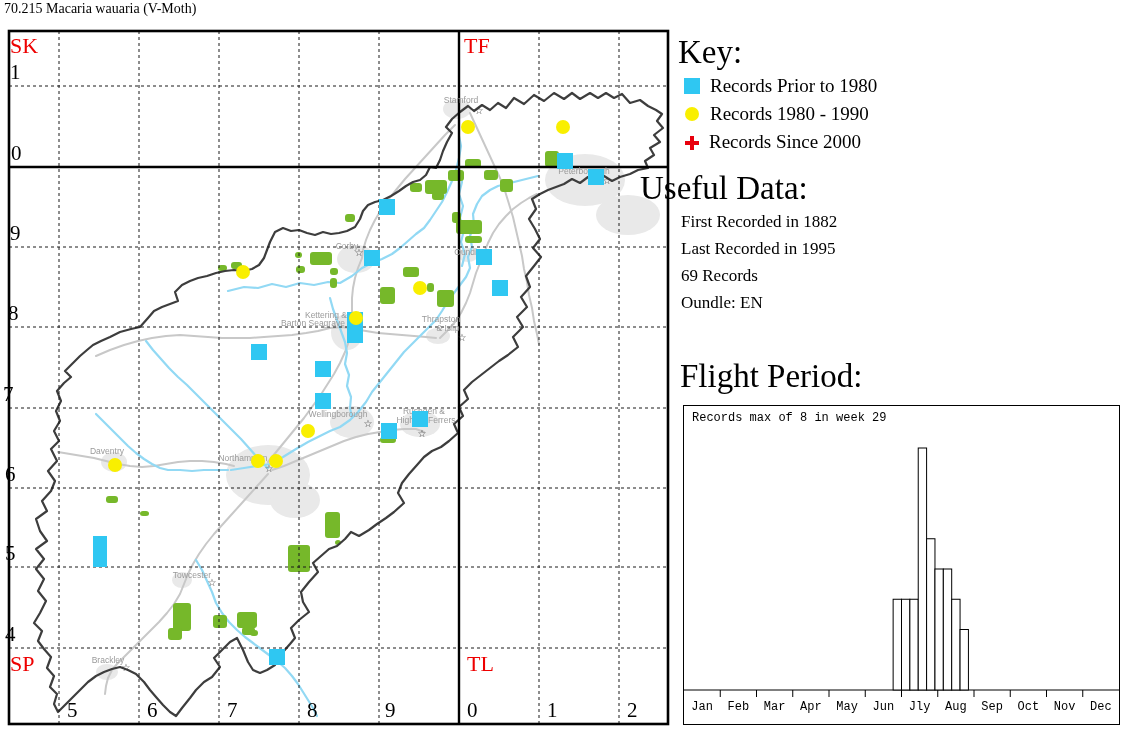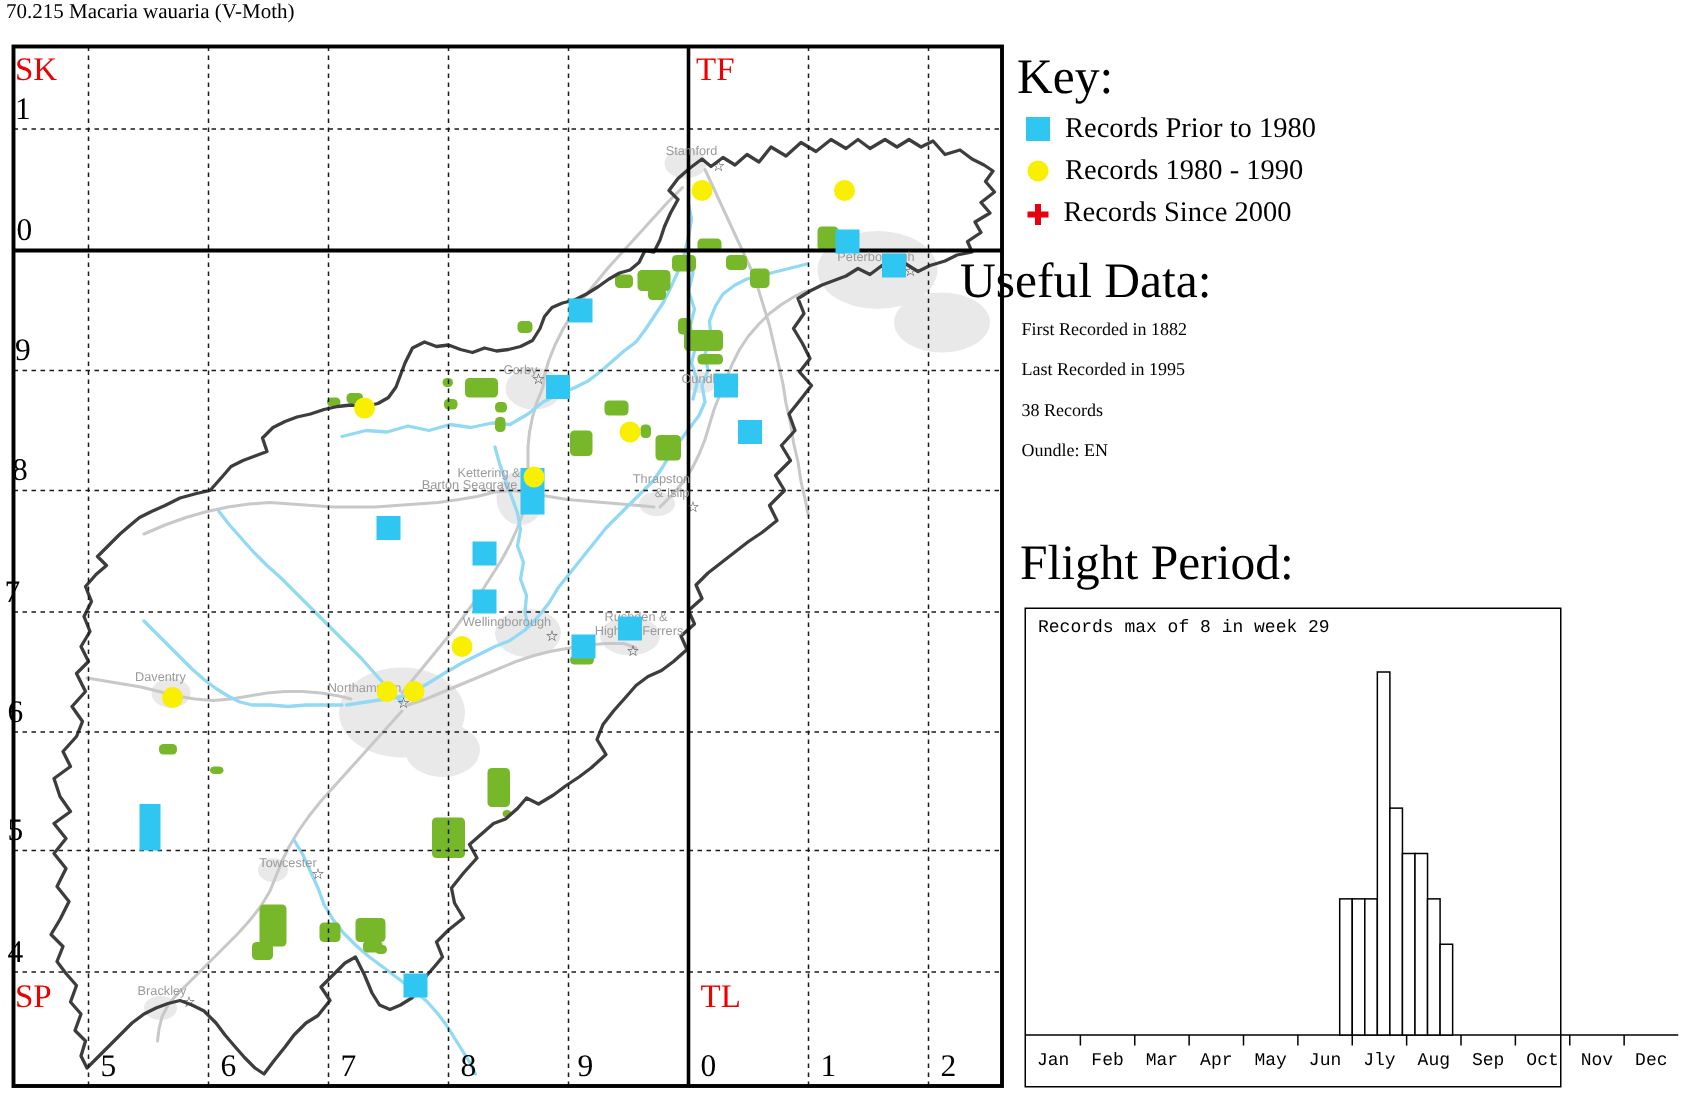--- a/index.html
+++ b/index.html
@@ -11,23 +11,23 @@
   .panel-heading{font-size:33px;line-height:1;}
   #key-heading{left:678px;top:36px;}
   .key-row{left:684px;height:20px;display:flex;align-items:center;gap:10px;}
   .key-label{font-size:19px;white-space:nowrap;}
   .swatch-square{width:16px;height:16px;}
   .swatch-circle{width:14px;height:14px;border-radius:50%;margin:0 1px;}
   .swatch-plus{width:15px;height:15px;position:relative;}
   .swatch-plus::before{content:"";position:absolute;left:6px;top:1px;width:4px;height:14px;}
   .swatch-plus::after{content:"";position:absolute;left:1px;top:6px;width:14px;height:4px;}
   #useful-heading{left:640px;top:172px;}
-  .useful-line{left:681px;font-size:12px;white-space:nowrap;}
+  .useful-line{left:681px;font-size:17px;white-space:nowrap;}
   #flight-heading{left:680px;top:360px;text-align:center;}
-  #flight-box{left:683px;top:405px;width:358px;height:320px;border:1px solid #000;box-sizing:border-box;}
+  #flight-box{left:683px;top:405px;width:437px;height:320px;border:1px solid #000;box-sizing:border-box;}
   #flight-note{left:8px;top:5px;font-family:"Liberation Mono","DejaVu Sans Mono",monospace;font-size:12px;white-space:nowrap;}
   #flight-chart{left:0;top:0;}
 </style>
 <style>.swatch-plus::before,.swatch-plus::after{background:#E8000D;}</style></head>
 <body>
 
 <div id="page-title" class="abs">70.215 Macaria wauaria (V-Moth)</div>
 
 <svg id="map-svg" class="abs" width="672" height="730" viewBox="0 0 672 730">
   <g id="map-urban">
@@ -209,21 +209,21 @@
   <span class="key-label">Records 1980 - 1990</span>
 </div>
 <div class="abs key-row" style="top:132px;">
   <span class="swatch-plus" id="sw-plus"></span>
   <span class="key-label">Records Since 2000</span>
 </div>
 
 <div id="useful-heading" class="abs panel-heading">Useful Data:</div>
 <div class="abs useful-line" style="top:212px;">First Recorded in 1882</div>
 <div class="abs useful-line" style="top:239px;">Last Recorded in 1995</div>
-<div class="abs useful-line" style="top:266px;">38 Records</div>
+<div class="abs useful-line" style="top:266px;">69 Records</div>
 <div class="abs useful-line" style="top:293px;">Oundle: EN</div>
 
 <div id="flight-heading" class="abs panel-heading">Flight Period:</div>
 <div id="flight-box" class="abs">
   <div id="flight-note" class="abs">Records max of 8 in week 29</div>
   <svg id="flight-chart" class="abs" width="435" height="318" viewBox="0 0 435 318">
       <line x1="0" y1="284" x2="435" y2="284" stroke="#000" stroke-width="1"></line>
       <line x1="36.25" y1="284" x2="36.25" y2="291" stroke="#000" stroke-width="1"></line>
       <line x1="72.5" y1="284" x2="72.5" y2="291" stroke="#000" stroke-width="1"></line>
       <line x1="108.75" y1="284" x2="108.75" y2="291" stroke="#000" stroke-width="1"></line>

